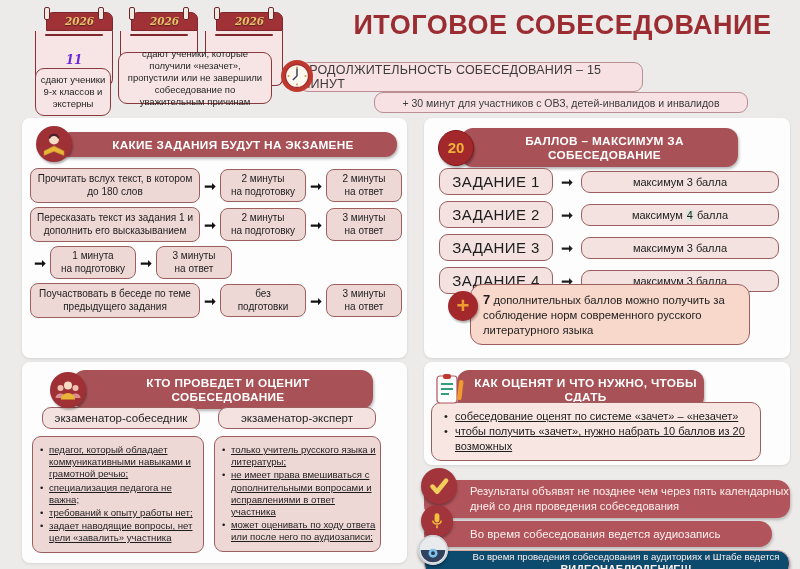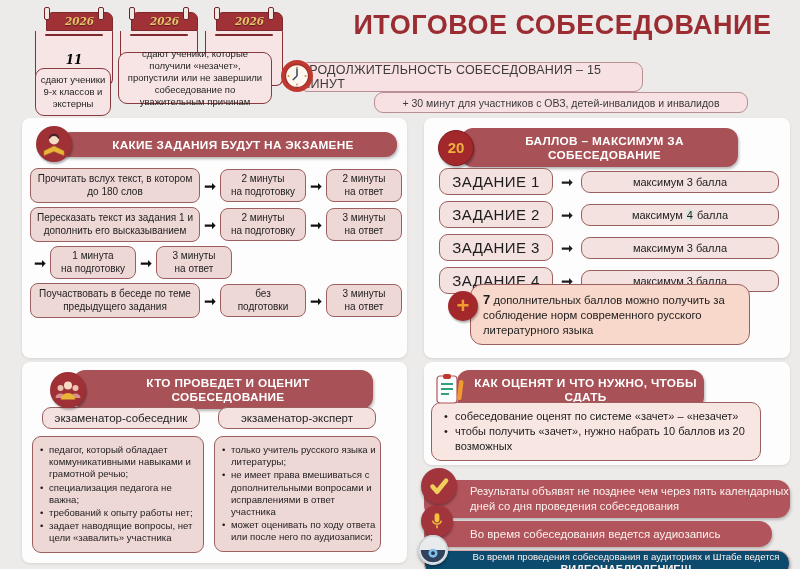--- a/index.html
+++ b/index.html
@@ -12,21 +12,21 @@
             border-radius:7px 7px 0 0;text-align:center;margin-left:11px;}
   .cal-year{font-family:"DejaVu Serif",serif;font-style:italic;font-weight:bold;
             font-size:10.5px;color:#e5c36b;line-height:16px;text-shadow:0 1px 1px #5a1a1d;}
   .pin{position:absolute;top:-5px;width:4px;height:11px;background:#efe9e2;
        border:1px solid #6e2327;border-radius:2px;z-index:2;}
   .pin-l{left:9px;} .pin-r{right:9px;}
   .cal-body{background:#f6e5e4;border:1.5px solid #8a2e33;border-top:none;
             border-radius:0 0 7px 7px;padding:1px 0 3px;}
   .cal-rule{height:2px;background:#7e272c;margin:2px 9px 2px;border-radius:1px;}
   .cal-day{font-family:"DejaVu Serif",serif;font-style:italic;font-weight:bold;
-           font-size:12px;color:#000000;text-align:center;line-height:1.15;margin-top:18px;}
+           font-size:12px;color:#6d28d9;text-align:center;line-height:1.15;margin-top:18px;}
   .cal-month{font-family:"DejaVu Serif",serif;font-weight:bold;font-size:11.5px;
              color:#a22f35;text-align:center;line-height:1.2;}
   .date-note{position:absolute;background:#f6e5e4;border:1.5px solid #8a3a3e;border-radius:9px;
              display:flex;align-items:center;justify-content:center;text-align:center;
              font-size:9.5px;line-height:1.25;padding:2px 4px;box-sizing:border-box;}
 
   
   .main-title{position:absolute;left:335px;top:10px;width:455px;text-align:center;
               font-size:27px;font-weight:bold;color:#9b2d32;letter-spacing:.5px;}
   .pink-bar{position:absolute;background:#f7e1e2;border:1px solid #b98f93;border-radius:9px;
@@ -80,21 +80,21 @@
   .bonus-plus{position:absolute;left:24px;top:173px;width:30px;height:30px;border-radius:50%;
               background:#a3282c;color:#ef9b30;font-size:22px;font-weight:bold;display:flex;
               align-items:center;justify-content:center;z-index:2;box-shadow:1px 2px 2px rgba(0,0,0,.3);}
 
   
   .name-box{position:absolute;top:45px;background:#f4e2e0;border:1px solid #9c5f60;
             border-radius:9px;text-align:center;font-size:11.5px;padding:4px 0;box-sizing:border-box;}
   .bul-box{position:absolute;top:74px;background:#eed8d6;border:1px solid #9c5f60;
            border-radius:9px;padding:7px 4px 7px 7px;box-sizing:border-box;}
   .bullets{list-style:none;margin:0;padding:0;}
-  .bullets li{position:relative;padding-left:9px;font-size:9.6px;line-height:1.27;margin-bottom:1px;}
+  .bullets li{position:relative;padding-left:9px;font-size:9.6px;line-height:1.27;margin-bottom:1px;text-decoration:underline;}
   .bullets li::before{content:"•";position:absolute;left:0;top:0;}
 
   
   .how-box{position:absolute;left:7px;top:40px;width:330px;background:#f8e6e2;
            border:1px solid #9c5f60;border-radius:10px;padding:6px 8px 6px 12px;box-sizing:border-box;}
   .how-box .bullets li{font-size:11px;line-height:1.3;padding-left:11px;}
 
   
   .banner{position:absolute;background:#b2545b;border-radius:13px;color:#fbf1ee;
           display:flex;align-items:center;padding-left:46px;box-sizing:border-box;

